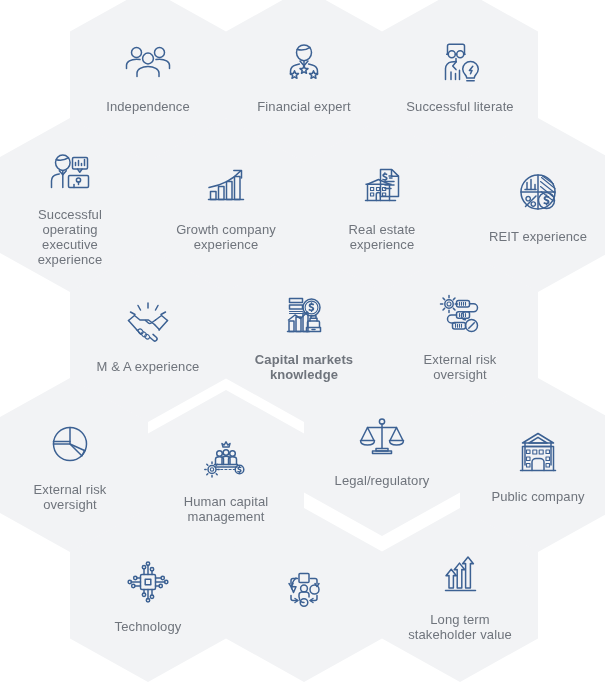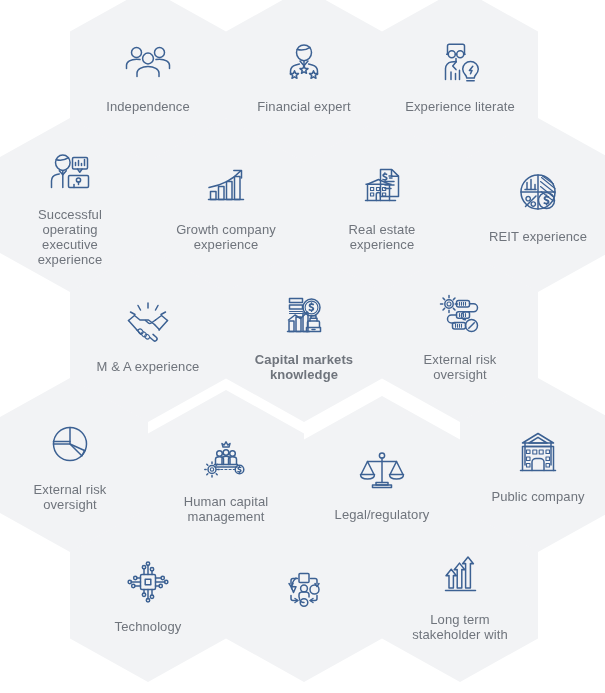--- a/index.html
+++ b/index.html
@@ -125,21 +125,21 @@
   <path class="ico" d="M29.7 18.2h1.3"></path>
   <path class="ico" d="M22 22.5v3.5"></path>
   <path class="ico" d="M11.5 43.5v-11c0-3.3 2.5-6.1 5.8-6.5l5-.6"></path>
   <path class="ico" d="M22 26l-3.3 4 3.3 3.6"></path>
   <path class="ico" d="M17 43.5v-7.5M21.5 43.5v-6M25.5 43.5v-9.3"></path>
   <path class="ico" d="M36.5 25.5c4.3 0 7.8 3.4 7.8 7.6 0 2.6-1.4 4.6-2.8 6-.7.7-1.1 1.5-1.1 2.4v.6h-7.8v-.6c0-.9-.4-1.7-1.1-2.4-1.4-1.4-2.8-3.4-2.8-6 0-4.2 3.5-7.6 7.8-7.6z"></path>
   <path class="ico" d="M32.8 44.7h7.4"></path>
   <path class="ico" d="M38.8 30.3l-3.4 4.1h2.6l-1.5 3.4"></path>
 </svg>
       </div>
-      <div class="hex-label">Experience literate</div>
+      <div class="hex-label">Successful literate</div>
     </div>
     <div class="hex" style="left: -8px; top: 118px;">
       <div class="hex-icon">
 <svg viewBox="0 0 52 52">
   <path class="ico" d="M11.5 18.5c0-4.1 3.3-7.4 7.3-7.4s7.3 3.3 7.3 7.4c0 4.4-3.3 7.9-7.3 7.9s-7.3-3.5-7.3-7.9z"></path>
   <path class="ico" d="M12.2 15.8c2.5.6 8.2.8 12.3-2.1"></path>
   <path class="ico" d="M18.8 26.4v3.6"></path>
   <path class="ico" d="M15.3 26.8l3.5 3.9 3.5-3.9"></path>
   <path class="ico" d="M7.5 43.5v-6.6c0-3.1 2.2-5.8 5.3-6.5l2.5-.5"></path>
   <path class="ico" d="M30 43.5v-3"></path>
@@ -301,21 +301,21 @@
   <circle class="ico-thin" cx="12" cy="38.5" r="1.7"></circle>
   <path class="ico" d="M12 32.6v-1.5M12 45.9v-1.5M17.9 38.5h1.3M4.8 38.5h1.3M16.2 34.3l1-1M6.8 43.7l1-1M16.2 42.7l1 1M6.8 33.3l1 1"></path>
   <circle class="ico" cx="39.5" cy="38.5" r="4.3"></circle>
   <path class="ico-f" d="M39 34.9h1.1v.8c.6.1 1.1.3 1.5.5l-.5 1.1c-.4-.2-.9-.4-1.4-.4-.5 0-.7.2-.7.4 0 .3.3.5 1 .7 1.1.4 1.6.9 1.6 1.8 0 .8-.5 1.4-1.5 1.6v.8H39v-.8c-.8 0-1.4-.2-1.9-.5l.5-1.2c.5.3 1 .5 1.6.5s.8-.2.8-.5-.3-.5-1-.7c-1.1-.4-1.6-.9-1.6-1.7 0-.8.5-1.4 1.6-1.7z"></path>
   <path class="ico-thin" d="M16.5 38.5h18.5" stroke-dasharray="2 2.2"></path>
 </svg>
       </div>
       <div class="hex-label">Human capital
 management</div>
     </div>
-    <div class="hex" style="left: 304px; top: 396px;">
+    <div class="hex" style="left: 304px; top: 362px;">
       <div class="hex-icon">
 <svg viewBox="0 0 52 52">
   <circle class="ico" cx="26" cy="11.5" r="2.6"></circle>
   <path class="ico" d="M26 14.1v24.4"></path>
   <path class="ico" d="M11.5 17.5h29"></path>
   <path class="ico" d="M11.5 17.5L5 30.5h13z"></path>
   <path class="ico" d="M40.5 17.5L34 30.5h13z"></path>
   <path class="ico" d="M4.5 30.5c0 3 3.1 4.5 7 4.5s7-1.5 7-4.5"></path>
   <path class="ico" d="M33.5 30.5c0 3 3.1 4.5 7 4.5s7-1.5 7-4.5"></path>
   <path class="ico" d="M20 38.5h12v2.5H20z"></path>
@@ -396,15 +396,15 @@
     <div class="hex" style="left: 382px; top: 508px;">
       <div class="hex-icon">
 <svg viewBox="0 0 52 52">
   <path class="ico" d="M11.5 41.5h30"></path>
   <path class="ico" d="M15 39V26.5l-3 .2 5.2-6.5 5.2 6.5-3-.2V39z"></path>
   <path class="ico" d="M23.2 39V20.5l-3 .2 5.3-6.6 5.3 6.6-3-.2V39z"></path>
   <path class="ico" d="M31.6 39V14.5l-3 .2 5.4-6.7 5.4 6.7-3-.2V39z"></path>
 </svg>
       </div>
       <div class="hex-label">Long term
-stakeholder with</div>
+stakeholder value</div>
     </div>
   </div>
 
 </body></html>

